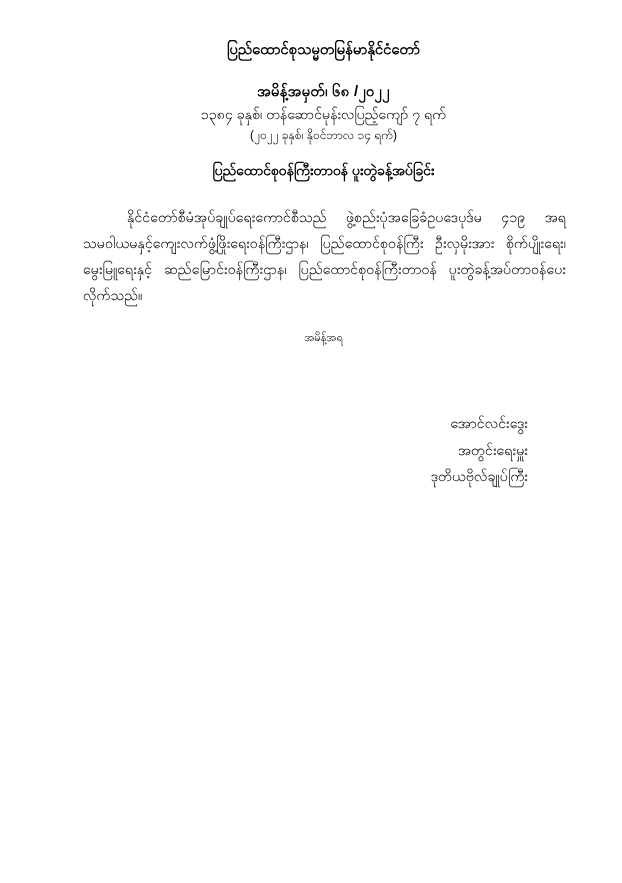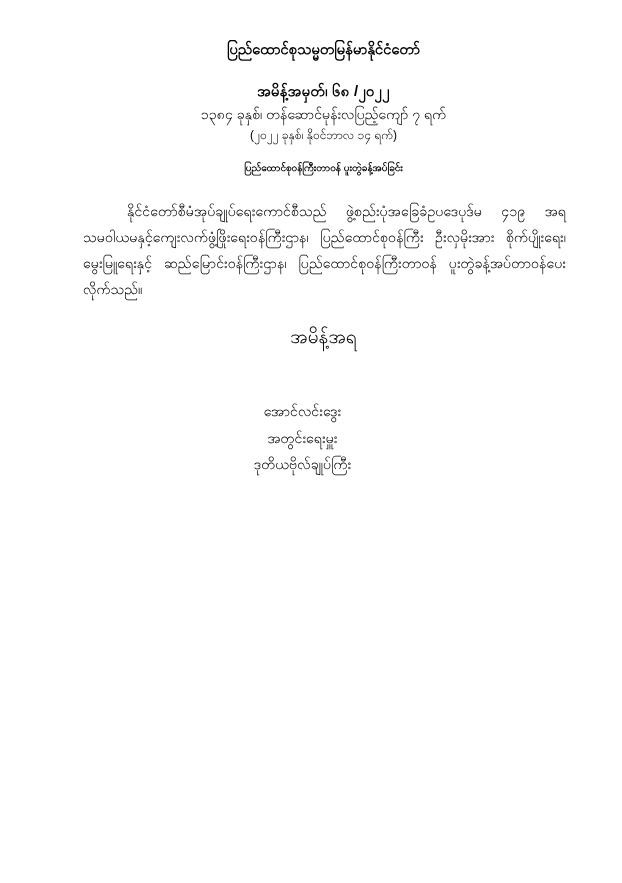--- a/index.html
+++ b/index.html
@@ -39,45 +39,45 @@
   .date-line {
     font-size: 14.2px;
     line-height: 1.6;
   }
   .date-line2 {
     font-size: 12px;
     line-height: 1.6;
   }
   .subject {
     font-weight: bold;
-    font-size: 10px;
+    font-size: 14px;
     margin-top: 16px;
   }
   .body-block {
     margin-top: 22px;
     font-size: 14.3px;
     line-height: 1.82;
     text-align: justify;
     text-justify: inter-word;
     padding: 0 4px 0 6px;
   }
   .body-block p {
     margin: 0;
   }
   .body-block p.indent {
     text-indent: 44px;
   }
   .by-order {
     text-align: center;
-    font-size: 19px;
+    font-size: 11px;
     margin-top: 22px;
   }
   .signature {
-    margin-top: 46px;
-    text-align: center;
+    margin-top: 64px;
+    text-align: right;
     padding-right: 42px;
     font-size: 14.3px;
     line-height: 1.85;
   }
   .signature div {
     white-space: nowrap;
   }
 </style>
 </head>
 <body>

